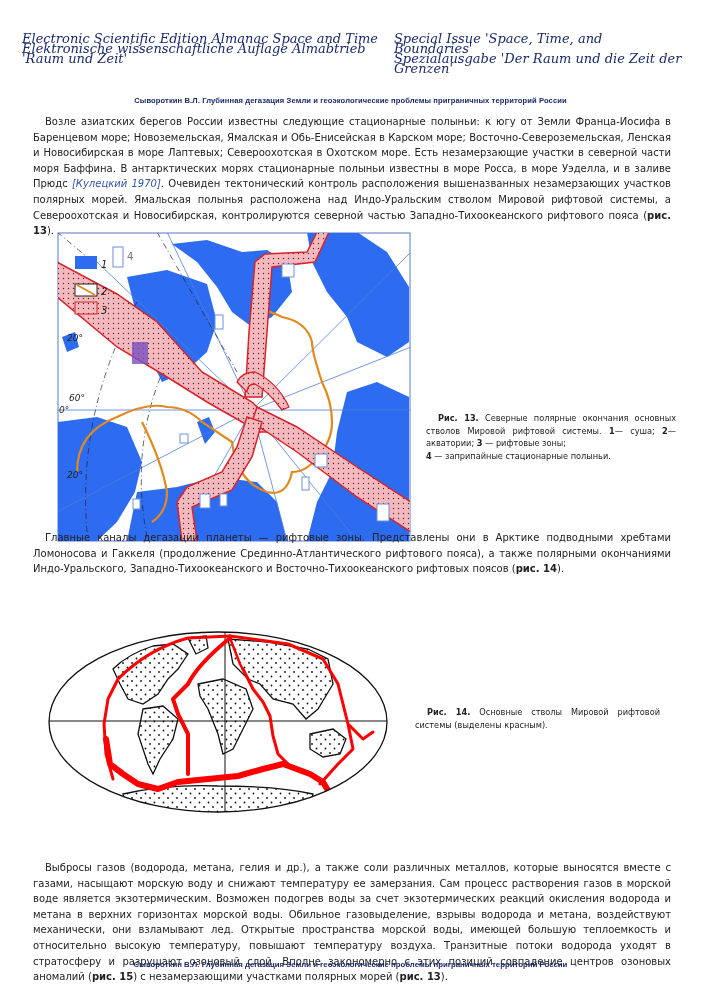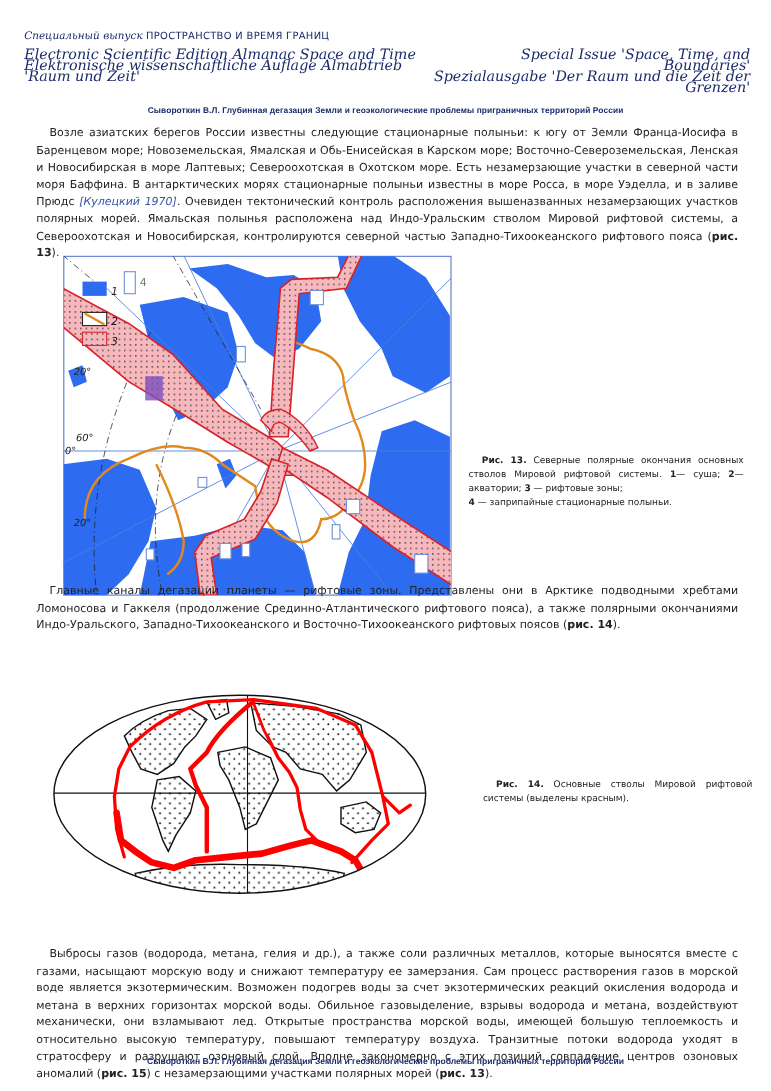--- a/index.html
+++ b/index.html
@@ -4,46 +4,42 @@
 <style>
   html,body{margin:0;padding:0;background:#fff;}
   body{width:701px;height:992px;position:relative;overflow:hidden;font-family:"DejaVu Sans",sans-serif;color:#111;}
   .hdr{position:absolute;left:22px;top:27px;width:660px;}
   .hdr .l1{font-family:"DejaVu Serif",serif;font-style:italic;font-size:9.5px;color:#1a2a6a;line-height:12px;}
   .hdr .l1 b{font-family:"Liberation Sans",sans-serif;font-style:normal;font-weight:bold;font-size:10.5px;color:#1a2a6a;}
   .hdr .l2{font-family:"DejaVu Serif",serif;font-style:italic;font-size:9.5px;color:#1a2a6a;line-height:12px;}
   .hdr .l2 span.caps{font-style:normal;font-family:"DejaVu Sans",sans-serif;font-size:9px;letter-spacing:0.3px;}
   .hdr .row{display:flex;justify-content:space-between;margin-top:7px;}
   .hdr .row div{font-family:"DejaVu Serif",serif;font-style:italic;font-size:13px;color:#1a2a6a;line-height:10px;}
-  .hdr .row .right{text-align:right;}
+  .hdr .row .right{text-align:left;}
   .runhead{position:absolute;top:96px;left:0;width:701px;text-align:center;font-family:"Liberation Sans",sans-serif;font-weight:bold;font-size:7.6px;color:#1a2a6a;letter-spacing:0.1px;}
   .para{position:absolute;left:33px;width:638px;font-family:"DejaVu Sans",sans-serif;font-size:10px;line-height:15.6px;text-align:justify;color:#222;}
   .para .indent{display:inline-block;width:12px;}
   .para .cite{color:#3355aa;font-style:italic;}
   .para b{font-weight:bold;}
   #p1{top:114px;}
   #p2{top:530px;}
   #p3{top:860px;}
   .fig{position:absolute;}
   #fig13{left:57px;top:232px;width:354px;height:310px;}
   #fig14{left:48px;top:624px;width:352px;height:195px;}
   .cap{position:absolute;font-family:"DejaVu Sans",sans-serif;font-size:8.2px;line-height:12.6px;text-align:justify;color:#222;}
   .cap b{font-weight:bold;}
   #cap13{left:426px;top:366px;width:250px;margin-top:46px;}
-  #cap14{left:439px;top:706px;width:245px;}
+  #cap14{left:415px;top:706px;width:245px;}
   .foot{position:absolute;top:960px;left:0;width:701px;text-align:center;font-family:"Liberation Sans",sans-serif;font-weight:bold;font-size:7.8px;color:#1a2a6a;}
 </style>
 </head>
 <body>
 
 <div class="hdr">
-  <div class="l2">
-    <span>Специальный выпуск</span>
-    <span class="caps">ПРОСТРАНСТВО И ВРЕМЯ ГРАНИЦ</span>
-  </div>
   <div class="row">
     <div>
       <div>Electronic Scientific Edition Almanac Space and Time</div>
       <div>Elektronische wissenschaftliche Auflage Almabtrieb 'Raum und Zeit'</div>
     </div>
     <div class="right">
       <div>Special Issue 'Space, Time, and Boundaries'</div>
       <div>Spezialausgabe 'Der Raum und die Zeit der Grenzen'</div>
     </div>
   </div>

